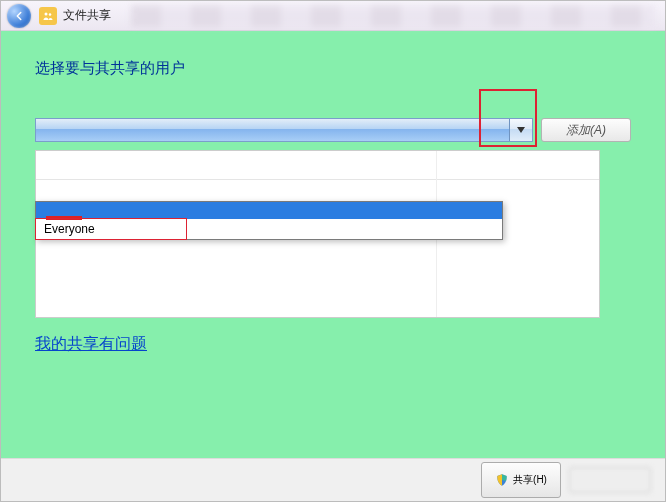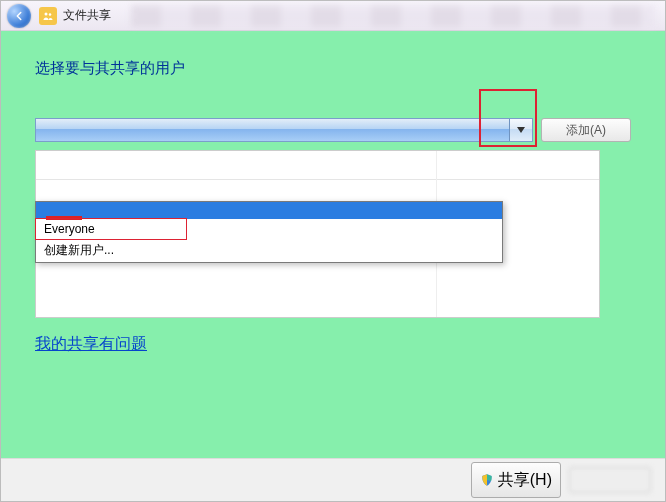--- a/index.html
+++ b/index.html
@@ -118,20 +118,21 @@
   .add-btn {
     width: 90px;
     height: 24px;
     border: 1px solid #b3b3b3;
     background: linear-gradient(#fdfdfd, #e8e8e8);
     color: #555;
     font-size: 12px;
     border-radius: 3px;
     cursor: default;
     padding: 0;
+    font-style: italic;
   }
   .dropdown {
     position: absolute;
     left: 34px;
     top: 200px;
     width: 466px;
     background: #fff;
     border: 1px solid #7a7a7a;
     box-shadow: 2px 2px 6px rgba(0,0,0,.25);
     z-index: 5;
@@ -202,21 +203,21 @@
     justify-content: flex-end;
     padding: 0 14px;
     gap: 8px;
   }
   .footer-btn {
     height: 24px;
     min-width: 80px;
     border: 1px solid #acacac;
     background: linear-gradient(#fdfdfd, #e6e6e6);
     border-radius: 3px;
-    font-size: 16px;
+    font-size: 10px;
     display: inline-flex;
     align-items: center;
     justify-content: center;
     gap: 4px;
     cursor: pointer;
     padding: 17px 8px;
   }
   .footer-blur {
     width: 80px; height: 24px;
     background: #eee;
@@ -268,21 +269,20 @@
     </div>
 
     <div class="list-area"></div>
 
     <a class="help-link">我的共享有问题</a>
   </div>
 
   <div class="dropdown">
     <div class="dd-blue"></div>
     <div class="dd-item">Everyone</div>
-    <div class="dd-item">创建新用户...</div>
     <div class="red-box-everyone"></div>
   </div>
 
   <div class="footer">
     <button class="footer-btn">
       <svg class="shield" viewBox="0 0 24 24">
         <path d="M12 2l8 3v3c0 6-3.5 11-8 14C7.5 19 4 14 4 8V5z" fill="#3b82d6"></path>
         <path d="M12 2v20C7.5 19 4 14 4 8V5z" fill="#f3c22b"></path>
         <path d="M12 2l8 3v3c0 2-.4 4-1.2 5.8L12 12V2z" fill="#3adb76" opacity=".6"></path>
       </svg>

